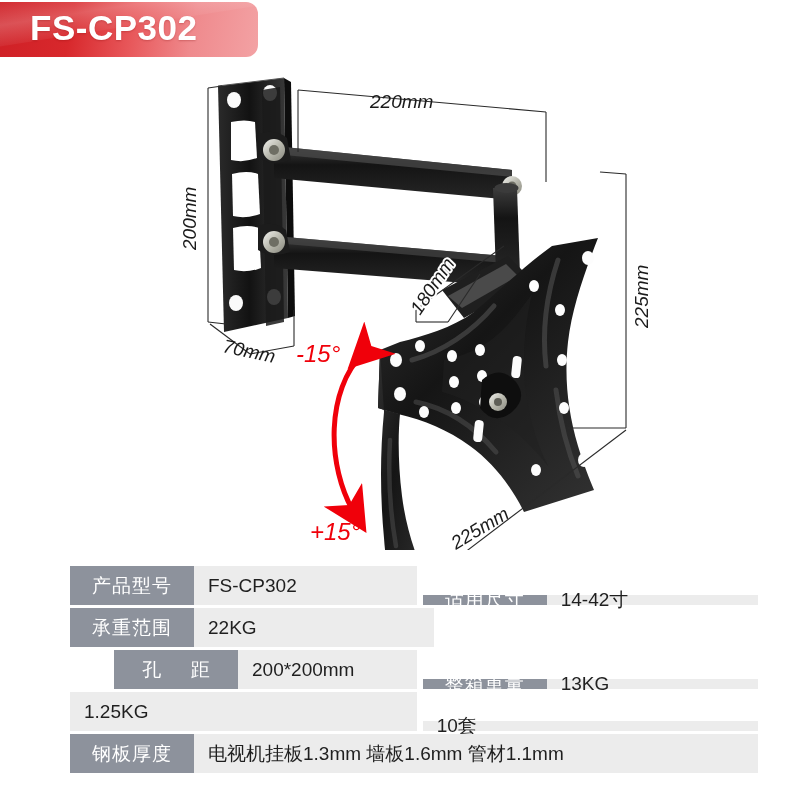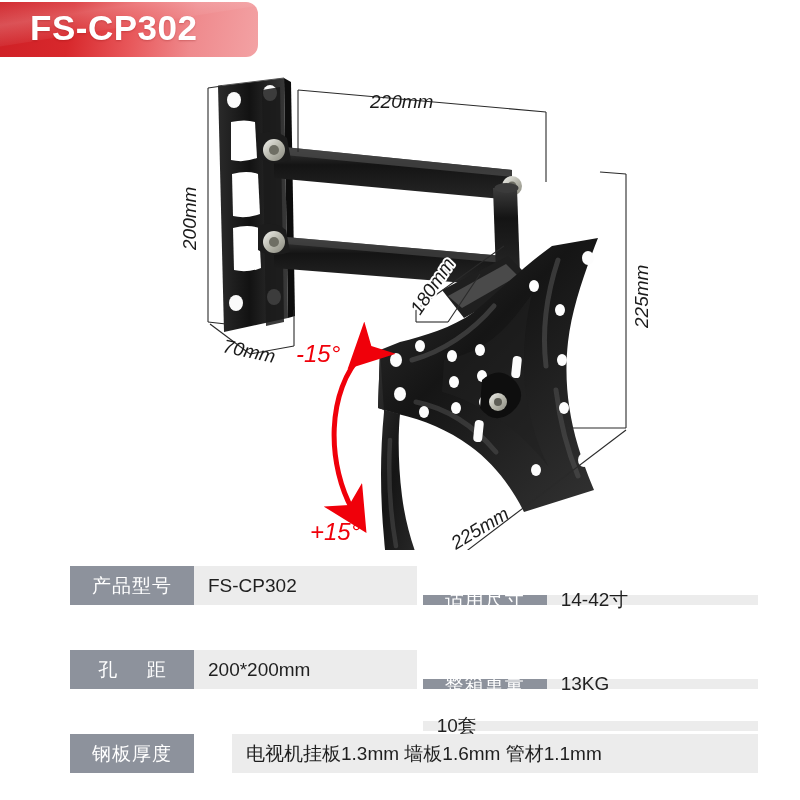--- a/index.html
+++ b/index.html
@@ -53,29 +53,29 @@
   .dimline{stroke:#2a2a2a;stroke-width:1.1;fill:none;}
 
   
   .spec{
     position:absolute;left:42px;top:566px;width:716px;
   }
   .spec-row{display:flex;align-items:stretch;margin-bottom:3px;height:39px;padding-left:28px;}
   .spec-half{display:flex;align-items:stretch;}
   .spec-half.left{width:364px;}
   .spec-half.right{width:352px;margin-top:29px;}
-  .spec-row.full .spec-half.left{width:716px;gap:38px;}
+  .spec-row.full .spec-half.left{width:716px;}
   .cell-label{
     width:124px;flex:0 0 124px;
     background:#8d929c;color:#ffffff;
     display:flex;align-items:center;justify-content:center;
     font-size:19px;letter-spacing:1px;
     font-family:"Liberation Sans","DejaVu Sans",sans-serif;
   }
-  .cell-label.spaced{letter-spacing:12px;text-indent:12px;}
+  .cell-label.spaced{letter-spacing:12px;text-indent:12px;margin-left:44px;}
   .cell-value{
     flex:1 1 auto;
     background:#ececec;color:#1f1f1f;
     display:flex;align-items:center;
     padding-left:14px;
     font-size:19px;
     font-family:"Liberation Sans","DejaVu Sans",sans-serif;
     white-space:nowrap;
   }
   .gap{width:6px;flex:0 0 6px;background:#ffffff;}
@@ -292,37 +292,42 @@
         <div class="cell-value">FS-CP302</div>
       </div>
       <div class="gap"></div>
       <div class="spec-half right">
         <div class="cell-label">适用尺寸</div>
         <div class="cell-value">14-42寸</div>
       </div>
     </div>
 
     <div class="spec-row">
+      <div class="spec-half left">
+        <div class="cell-label">承重范围</div>
+        <div class="cell-value">22KG</div>
+      </div>
       <div class="gap"></div>
     </div>
 
     <div class="spec-row">
       <div class="spec-half left">
         <div class="cell-label spaced">孔 距</div>
         <div class="cell-value">200*200mm</div>
       </div>
       <div class="gap"></div>
       <div class="spec-half right">
         <div class="cell-label">整箱重量</div>
         <div class="cell-value">13KG</div>
       </div>
     </div>
 
     <div class="spec-row">
       <div class="spec-half left">
+        <div class="cell-value">1.25KG</div>
       </div>
       <div class="gap"></div>
       <div class="spec-half right">
         <div class="cell-value">10套</div>
       </div>
     </div>
 
     <div class="spec-row full">
       <div class="spec-half left">
         <div class="cell-label">钢板厚度</div>

